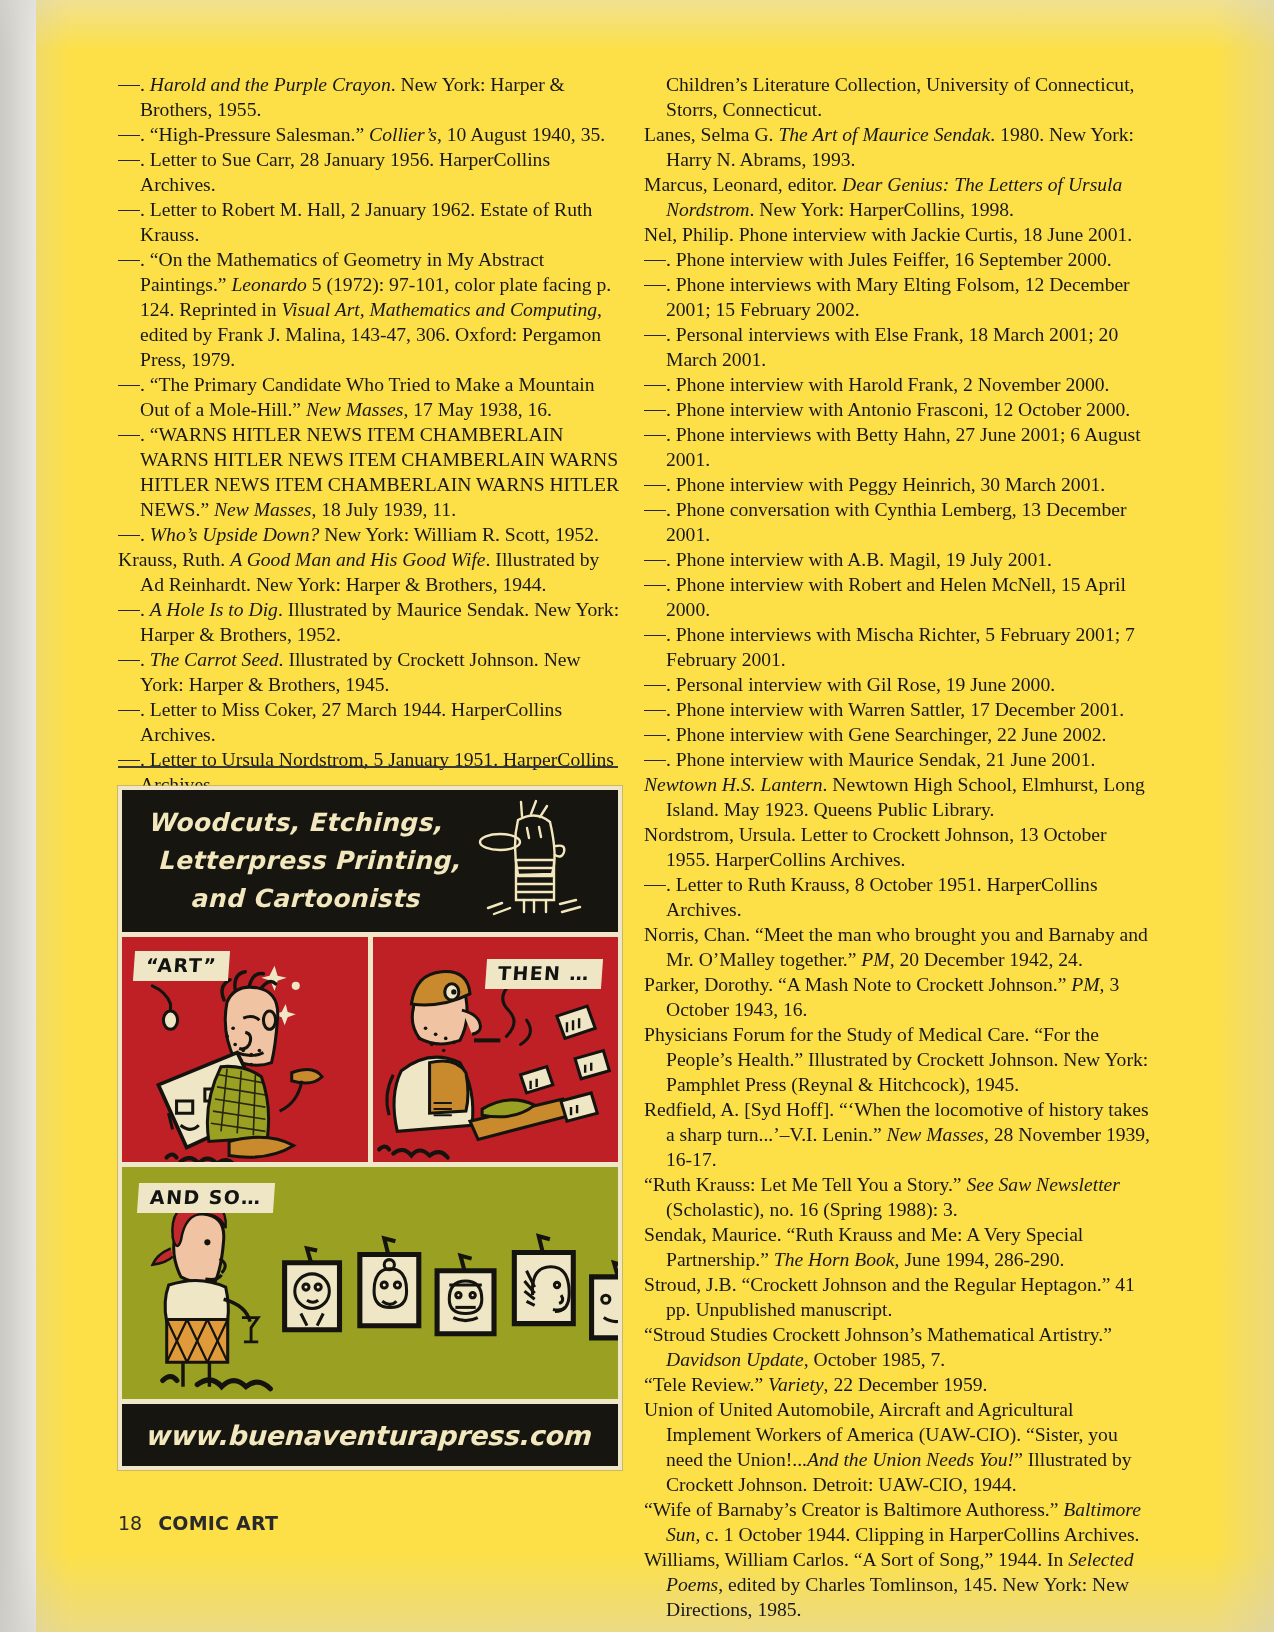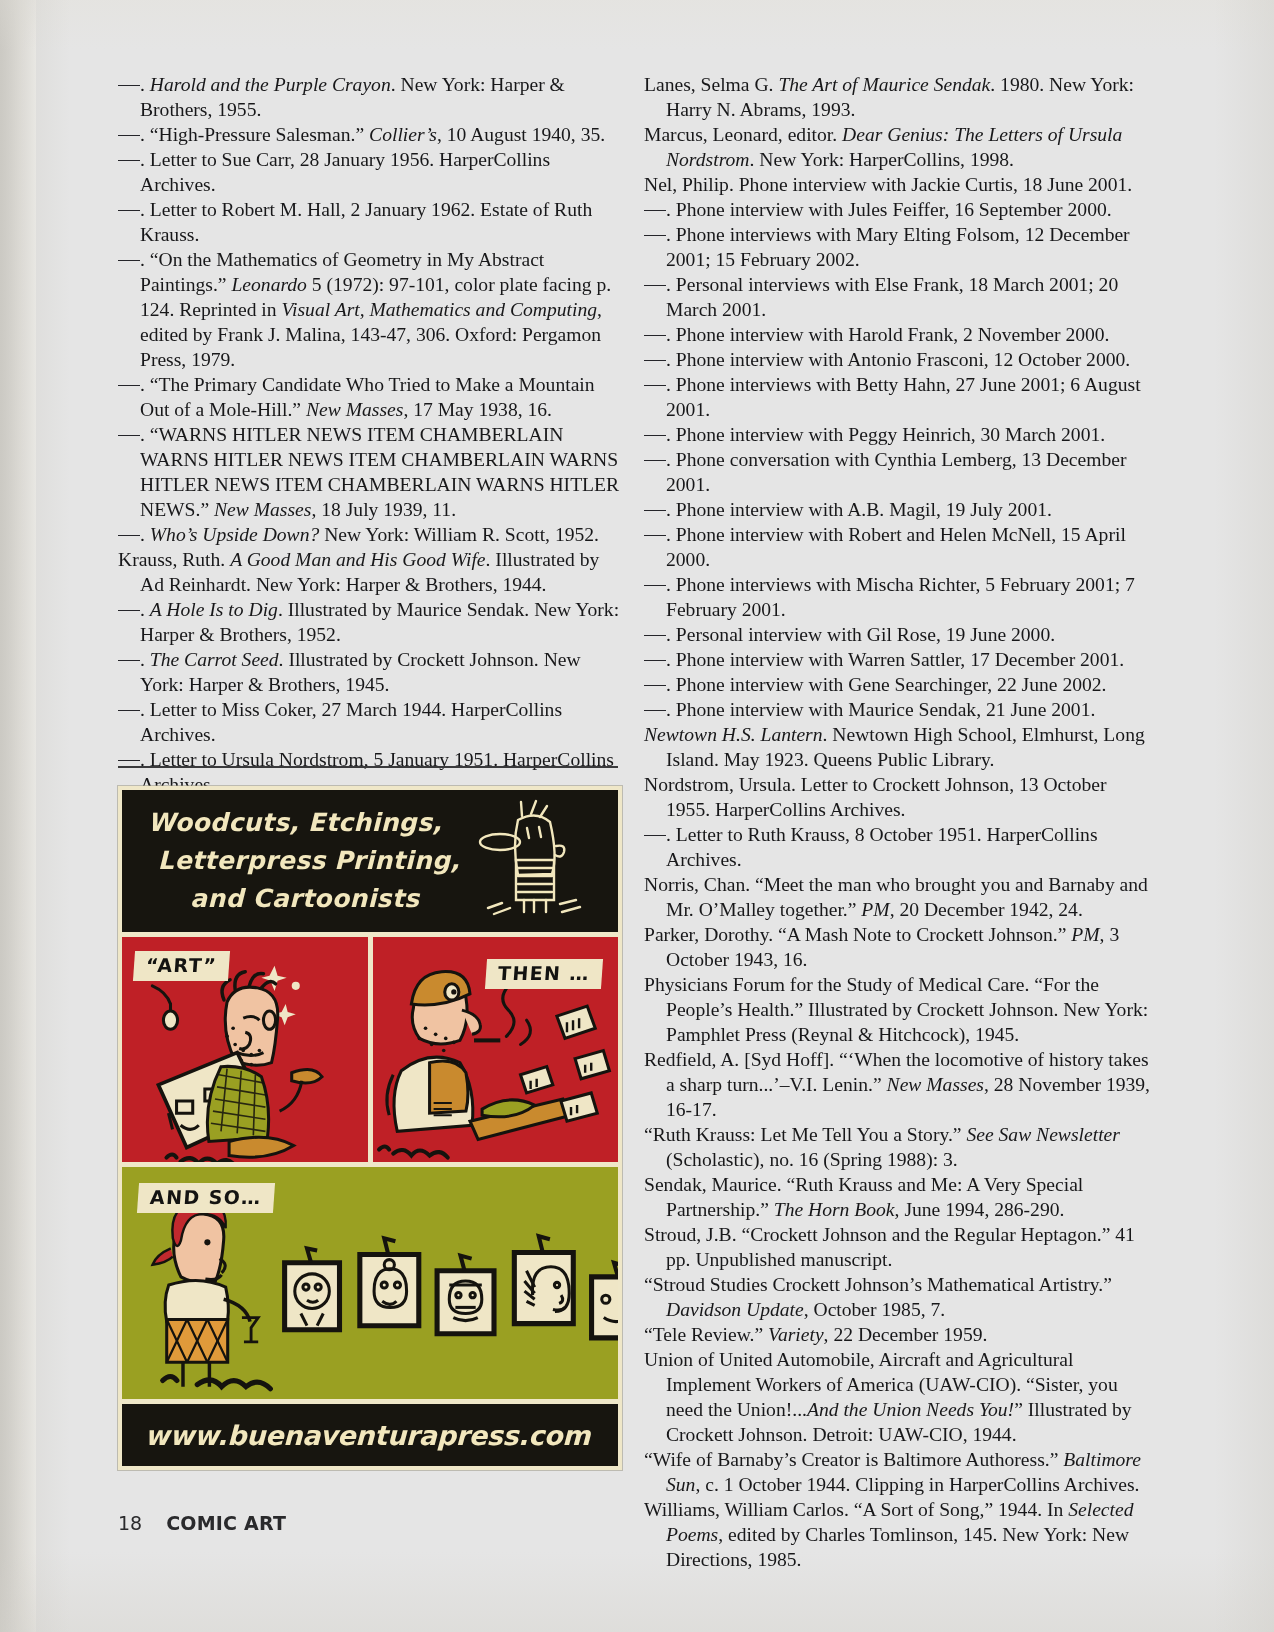--- a/index.html
+++ b/index.html
@@ -4,21 +4,21 @@
 <style>
   html, body {
     margin: 0;
     padding: 0;
     background: #b8b8b8;
   }
   .page {
     position: relative;
     width: 1274px;
     height: 1632px;
-    background: #e5e5e5;
+    background: #fde047;
     overflow: hidden;
     font-family: "Liberation Serif", "DejaVu Serif", serif;
     color: #18181a;
   }
   
   .paper-tint {
     position: absolute;
     inset: 0;
     background:
       linear-gradient(90deg, rgba(205,203,197,0.55) 0px, rgba(244,243,240,0) 70px),
@@ -171,21 +171,21 @@
   
   .page-footer {
     position: absolute;
     left: 118px;
     top: 1512px;
     font-family: "DejaVu Sans", sans-serif;
     font-size: 19px;
     color: #2a2a2c;
     display: flex;
     align-items: baseline;
-    gap: 8px;
+    gap: 0;
   }
   .folio { font-weight: 400; }
   .magname { font-weight: 700; letter-spacing: 0.2px; margin-left: 16px; }
 </style>
 </head>
 <body>
 
 <div class="page">
   <div class="page-edge-left"></div>
   <div class="paper-tint"></div>
@@ -202,20 +202,21 @@
       <p class="entry">Krauss, Ruth. <em>A Good Man and His Good Wife</em>. Illustrated by Ad Reinhardt. New York: Harper &amp; Brothers, 1944.</p>
       <p class="entry"><span class="dash"></span>. <em>A Hole Is to Dig</em>. Illustrated by Maurice Sendak. New York: Harper &amp; Brothers, 1952.</p>
       <p class="entry"><span class="dash"></span>. <em>The Carrot Seed</em>. Illustrated by Crockett Johnson. New York: Harper &amp; Brothers, 1945.</p>
       <p class="entry"><span class="dash"></span>. Letter to Miss Coker, 27 March 1944. HarperCollins Archives.</p>
       <p class="entry"><span class="dash"></span>. Letter to Ursula Nordstrom, 5 January 1951. HarperCollins Archives.</p>
       <p class="entry"><span class="dash"></span>. Letter to Ursula Nordstrom, 8 January 1952. HarperCollins Archives.</p>
       <p class="entry"><span class="dash"></span>. “New Words for Old.” Ruth Krauss Papers, Northeast</p>
     </div>
 
   <div class="col col-right" id="colRight">
+      <p class="entry noind">Children’s Literature Collection, University of Connecticut, Storrs, Connecticut.</p>
       <p class="entry">Lanes, Selma G. <em>The Art of Maurice Sendak</em>. 1980. New York: Harry N. Abrams, 1993.</p>
       <p class="entry">Marcus, Leonard, editor. <em>Dear Genius: The Letters of Ursula Nordstrom</em>. New York: HarperCollins, 1998.</p>
       <p class="entry">Nel, Philip. Phone interview with Jackie Curtis, 18 June 2001.</p>
       <p class="entry"><span class="dash"></span>. Phone interview with Jules Feiffer, 16 September 2000.</p>
       <p class="entry"><span class="dash"></span>. Phone interviews with Mary Elting Folsom, 12 December 2001; 15 February 2002.</p>
       <p class="entry"><span class="dash"></span>. Personal interviews with Else Frank, 18 March 2001; 20 March 2001.</p>
       <p class="entry"><span class="dash"></span>. Phone interview with Harold Frank, 2 November 2000.</p>
       <p class="entry"><span class="dash"></span>. Phone interview with Antonio Frasconi, 12 October 2000.</p>
       <p class="entry"><span class="dash"></span>. Phone interviews with Betty Hahn, 27 June 2001; 6 August 2001.</p>
       <p class="entry"><span class="dash"></span>. Phone interview with Peggy Heinrich, 30 March 2001.</p>

